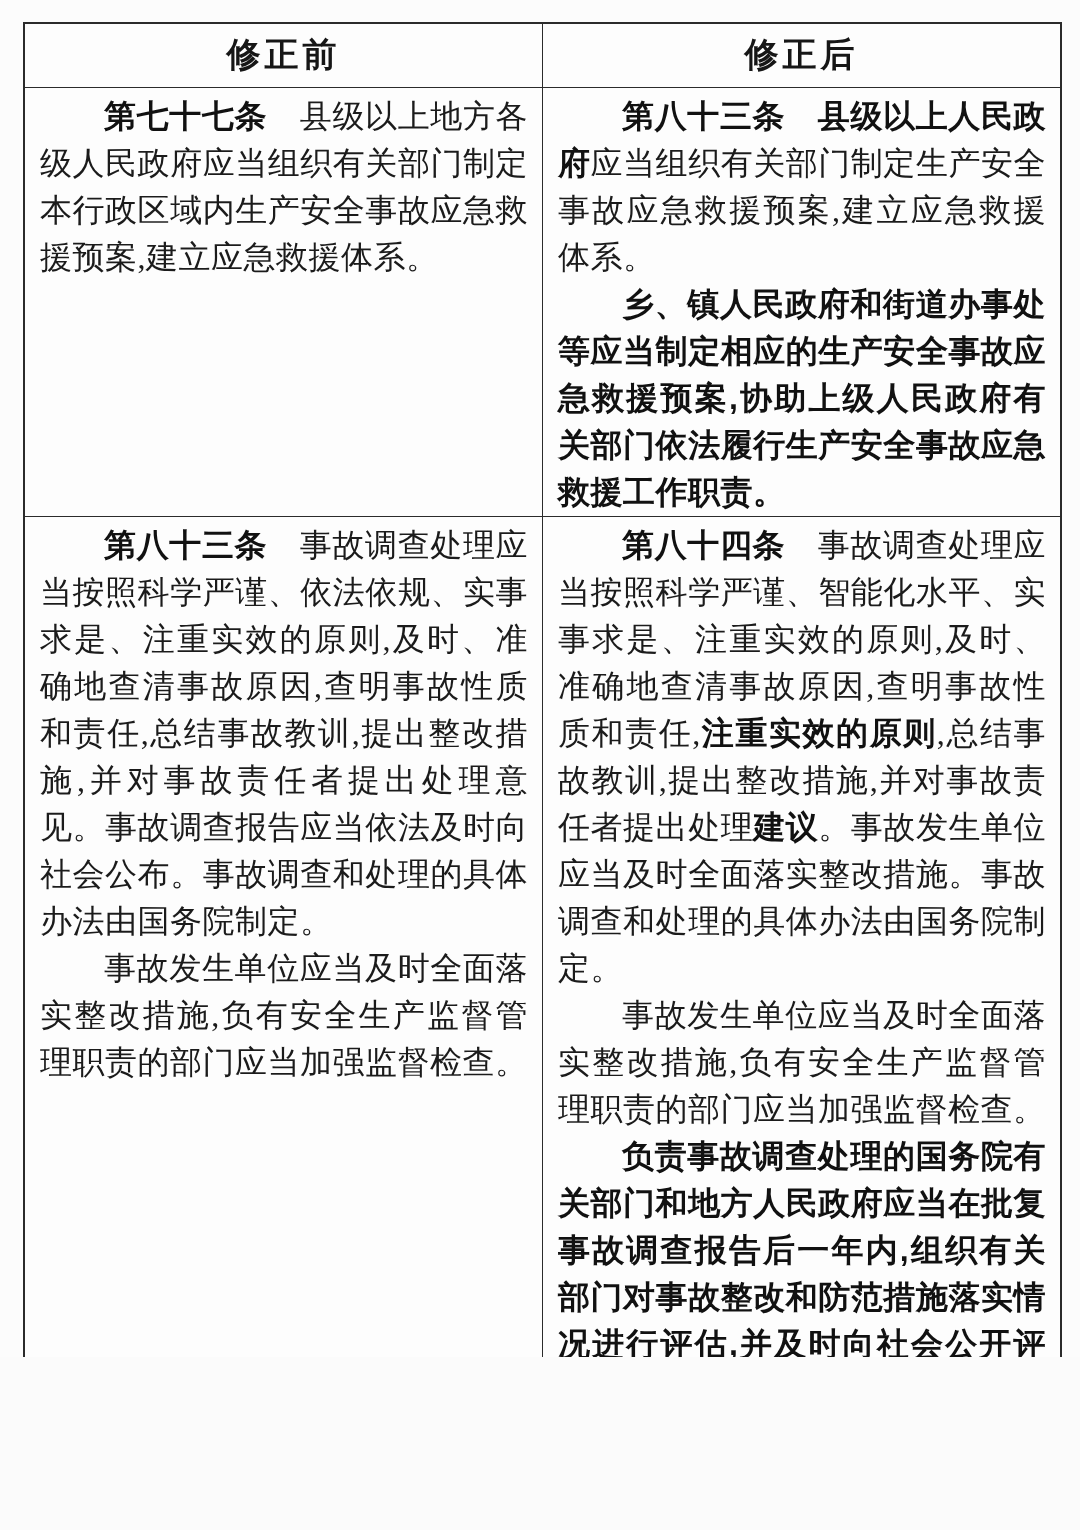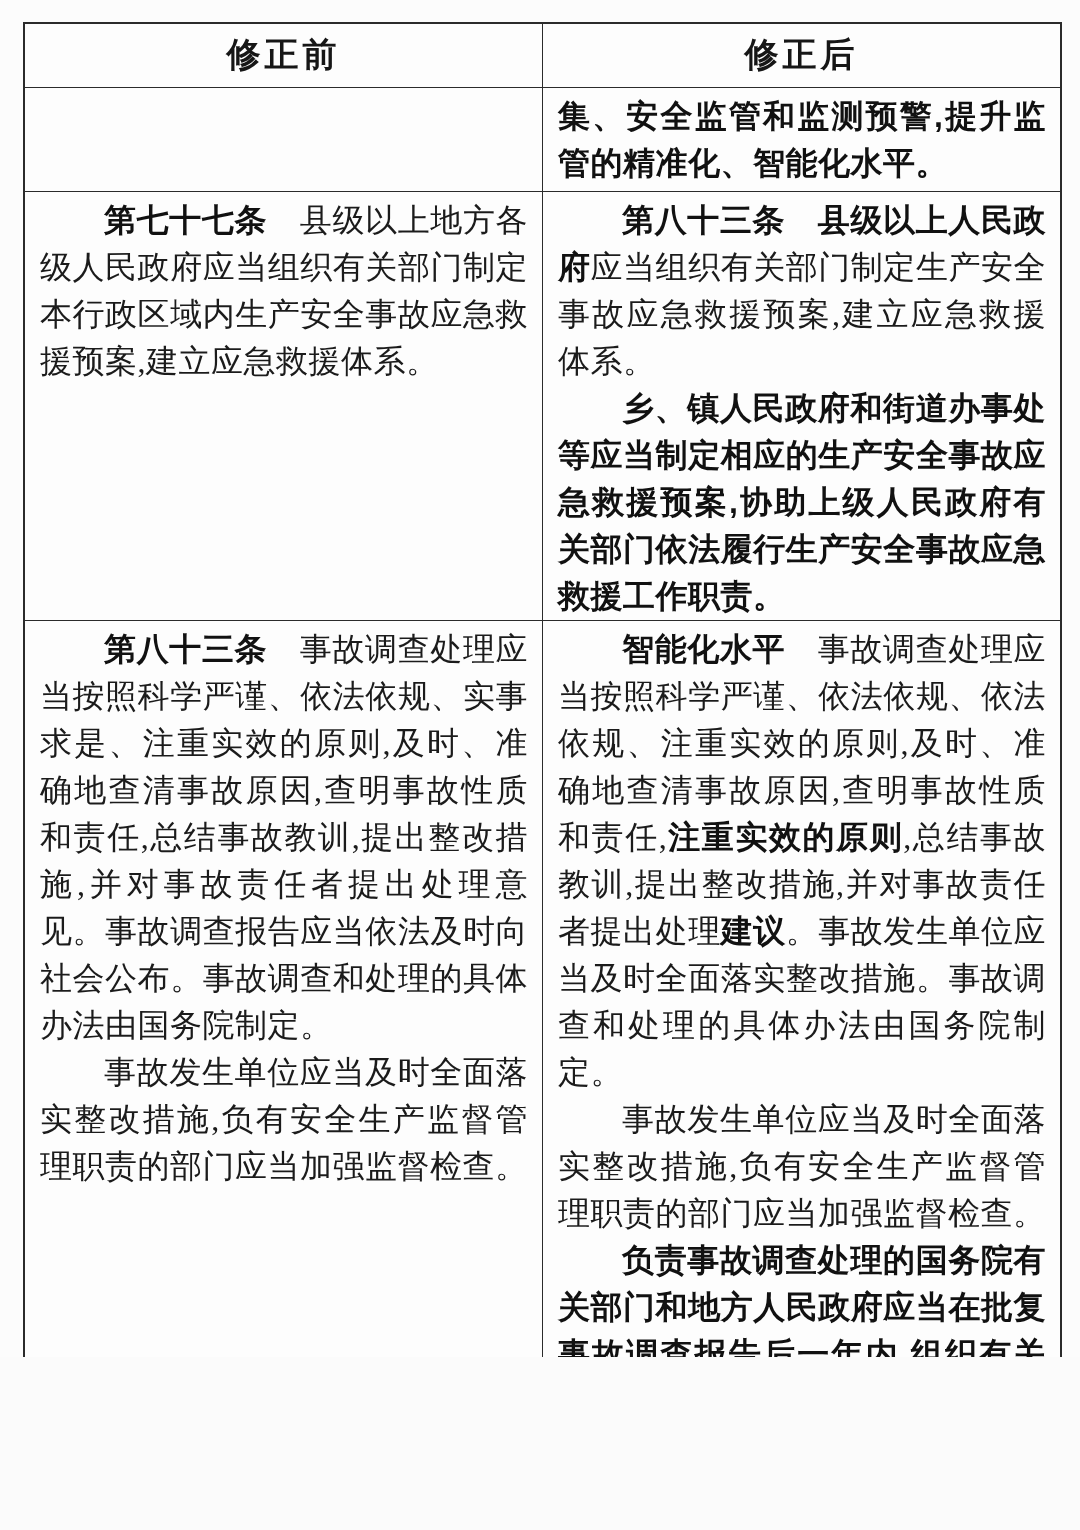--- a/index.html
+++ b/index.html
@@ -72,40 +72,34 @@
 <div class="page">
   <table class="cmp-table">
     <thead>
       <tr>
         <th>修正前</th>
         <th>修正后</th>
       </tr>
     </thead>
     <tbody id="table-body">
         <tr>
-          <td></td>
-          <td>
-            <p class="para"><span class="seg-b">集、安全监管和监测预警,提升监管的精准化、智能化水平。</span></p>
-          </td>
-        </tr>
-        <tr>
           <td>
             <p class="para indent"><span class="seg-b">第七十七条</span><span class="seg-n">　县级以上地方各级人民政府应当组织有关部门制定本行政区域内生产安全事故应急救援预案,建立应急救援体系。</span></p>
           </td>
           <td>
             <p class="para indent"><span class="seg-b">第八十三条</span><span class="seg-n">　</span><span class="seg-b">县级以上人民政府</span><span class="seg-n">应当组织有关部门制定生产安全事故应急救援预案,建立应急救援体系。</span></p>
             <p class="para indent"><span class="seg-b">乡、镇人民政府和街道办事处等应当制定相应的生产安全事故应急救援预案,协助上级人民政府有关部门依法履行生产安全事故应急救援工作职责。</span></p>
           </td>
         </tr>
         <tr>
           <td>
             <p class="para indent"><span class="seg-b">第八十三条</span><span class="seg-n">　事故调查处理应当按照科学严谨、依法依规、实事求是、注重实效的原则,及时、准确地查清事故原因,查明事故性质和责任,总结事故教训,提出整改措施,并对事故责任者提出处理意见。事故调查报告应当依法及时向社会公布。事故调查和处理的具体办法由国务院制定。</span></p>
             <p class="para indent"><span class="seg-n">事故发生单位应当及时全面落实整改措施,负有安全生产监督管理职责的部门应当加强监督检查。</span></p>
           </td>
           <td>
-            <p class="para indent"><span class="seg-b">智能化水平</span><span class="seg-n">　事故调查处理应当按照科学严谨、依法依规、依法依规、注重实效的原则,及时、准确地查清事故原因,查明事故性质和责任,</span><span class="seg-b">注重实效的原则</span><span class="seg-n">,总结事故教训,提出整改措施,并对事故责任者提出处理</span><span class="seg-b">建议</span><span class="seg-n">。事故发生单位应当及时全面落实整改措施。事故调查和处理的具体办法由国务院制定。</span></p>
+            <p class="para indent"><span class="seg-b">第八十四条</span><span class="seg-n">　事故调查处理应当按照科学严谨、智能化水平、实事求是、注重实效的原则,及时、准确地查清事故原因,查明事故性质和责任,</span><span class="seg-b">注重实效的原则</span><span class="seg-n">,总结事故教训,提出整改措施,并对事故责任者提出处理</span><span class="seg-b">建议</span><span class="seg-n">。事故发生单位应当及时全面落实整改措施。事故调查和处理的具体办法由国务院制定。</span></p>
             <p class="para indent"><span class="seg-n">事故发生单位应当及时全面落实整改措施,负有安全生产监督管理职责的部门应当加强监督检查。</span></p>
             <p class="para indent"><span class="seg-b">负责事故调查处理的国务院有关部门和地方人民政府应当在批复事故调查报告后一年内,组织有关部门对事故整改和防范措施落实情况进行评估,并及时向社会公开评估结果;对不履行职责导致没有落实事故整改措施的有关单位和人员,应当按照有关规定追究责任。</span></p>
           </td>
         </tr>
       </tbody>
   </table>
 </div>
 
 </body></html>

